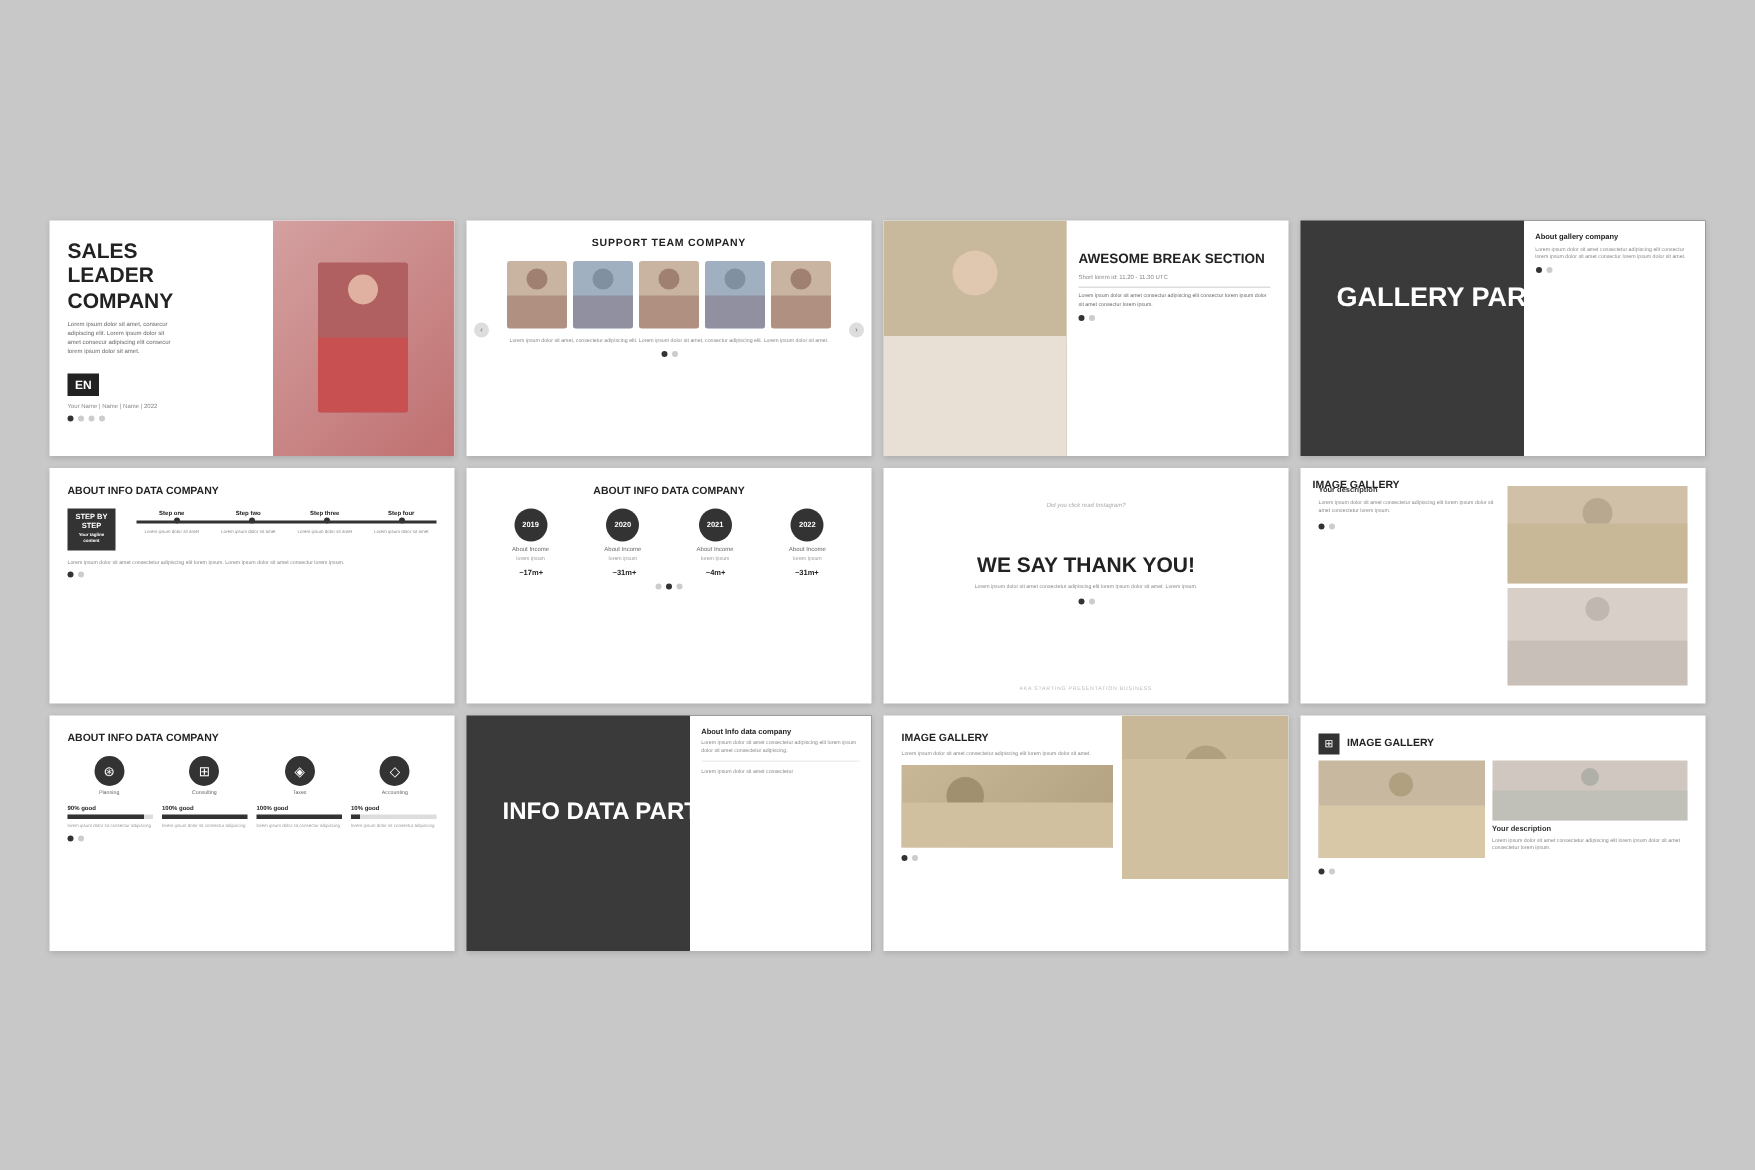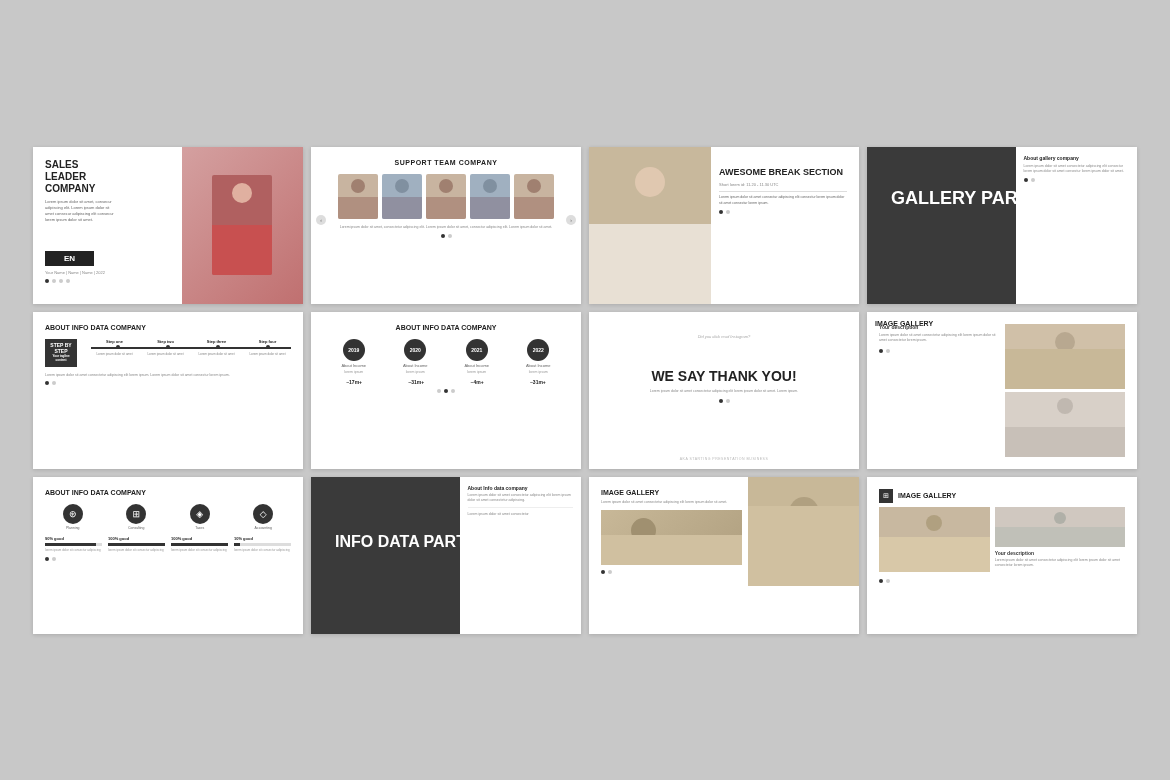--- a/index.html
+++ b/index.html
@@ -26,43 +26,43 @@
       position: relative;
       padding: 12px;
       box-shadow: 0 1px 4px rgba(0,0,0,0.15);
     }
     .slide.dark {
       background: #3a3a3a;
       color: #fff;
     }
     
     .slide-1 .title {
-      font-size: 10px;
+      font-size: 14px;
       font-weight: 900;
       color: #222;
       line-height: 1.2;
       text-transform: uppercase;
       margin-bottom: 4px;
       width: 55%;
     }
     .slide-1 .body-text {
       font-size: 4px;
       color: #666;
       line-height: 1.5;
       width: 55%;
       margin-bottom: 6px;
     }
     .slide-1 .logo-box {
       display: inline-block;
       background: #222;
       color: #fff;
       font-weight: 900;
       font-size: 8px;
-      padding: 3px 19px;
-      margin-top: 20px;
+      padding: 3px 5px;
+      margin-top: 4px;
     }
     .slide-1 .name-text {
       font-size: 4px;
       color: #888;
       margin-top: 4px;
     }
     .slide-1 .photo {
       position: absolute;
       right: 0;
       top: 0;

